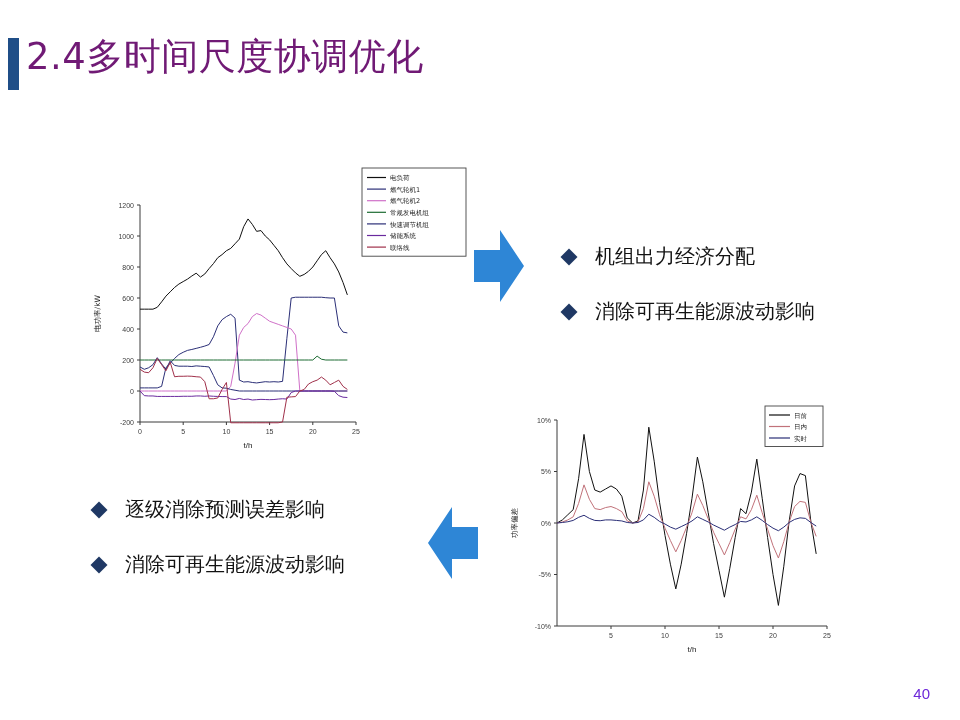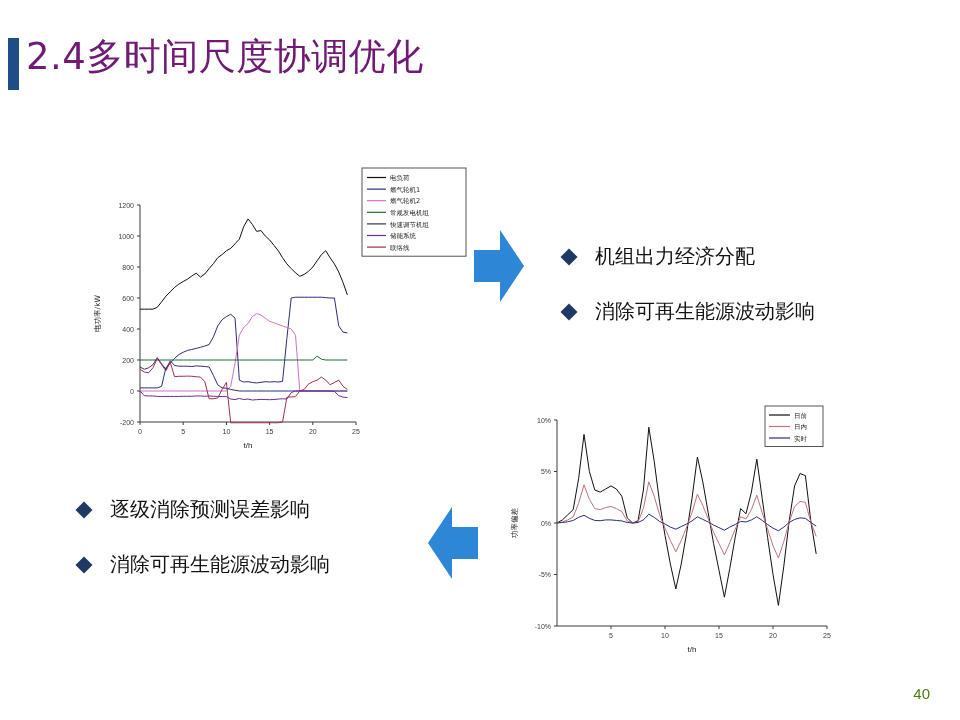--- a/index.html
+++ b/index.html
@@ -60,21 +60,21 @@
     margin-right: 20px;
   }
   .bullet-text {
     font-size: 20px;
     color: #121212;
     white-space: nowrap;
     font-family: "DejaVu Sans", "Liberation Sans", sans-serif;
   }
 
   #bullets-right { left: 563px; top: 243px; }
-  #bullets-left  { left: 78px;  top: 496px; text-align: center; }
+  #bullets-left  { left: 93px;  top: 496px; text-align: center; }
 
   
   .arrow-wrap { position: absolute; }
   #arrow-right { left: 470px; top: 228px; }
   #arrow-left  { left: 424px; top: 505px; }
 
   
   .chart-box { position: absolute; }
   #chart1 { left: 84px;  top: 160px; }
   #chart2 { left: 495px; top: 398px; }
@@ -107,21 +107,21 @@
     font-family: "DejaVu Sans", sans-serif;
   }
   .series { fill: none; stroke-width: 1; }
 
   
   #page-number {
     position: absolute;
     right: 30px;
     bottom: 18px;
     font-size: 15px;
-    color: #4d7c0f;
+    color: #6d28d9;
     font-family: "Liberation Sans", sans-serif;
   }
 </style>
 </head>
 <body>
 
 <div id="title-bar">
   <div id="title-accent"></div>
   <div id="page-title">2.4多时间尺度协调优化</div>
 </div>

